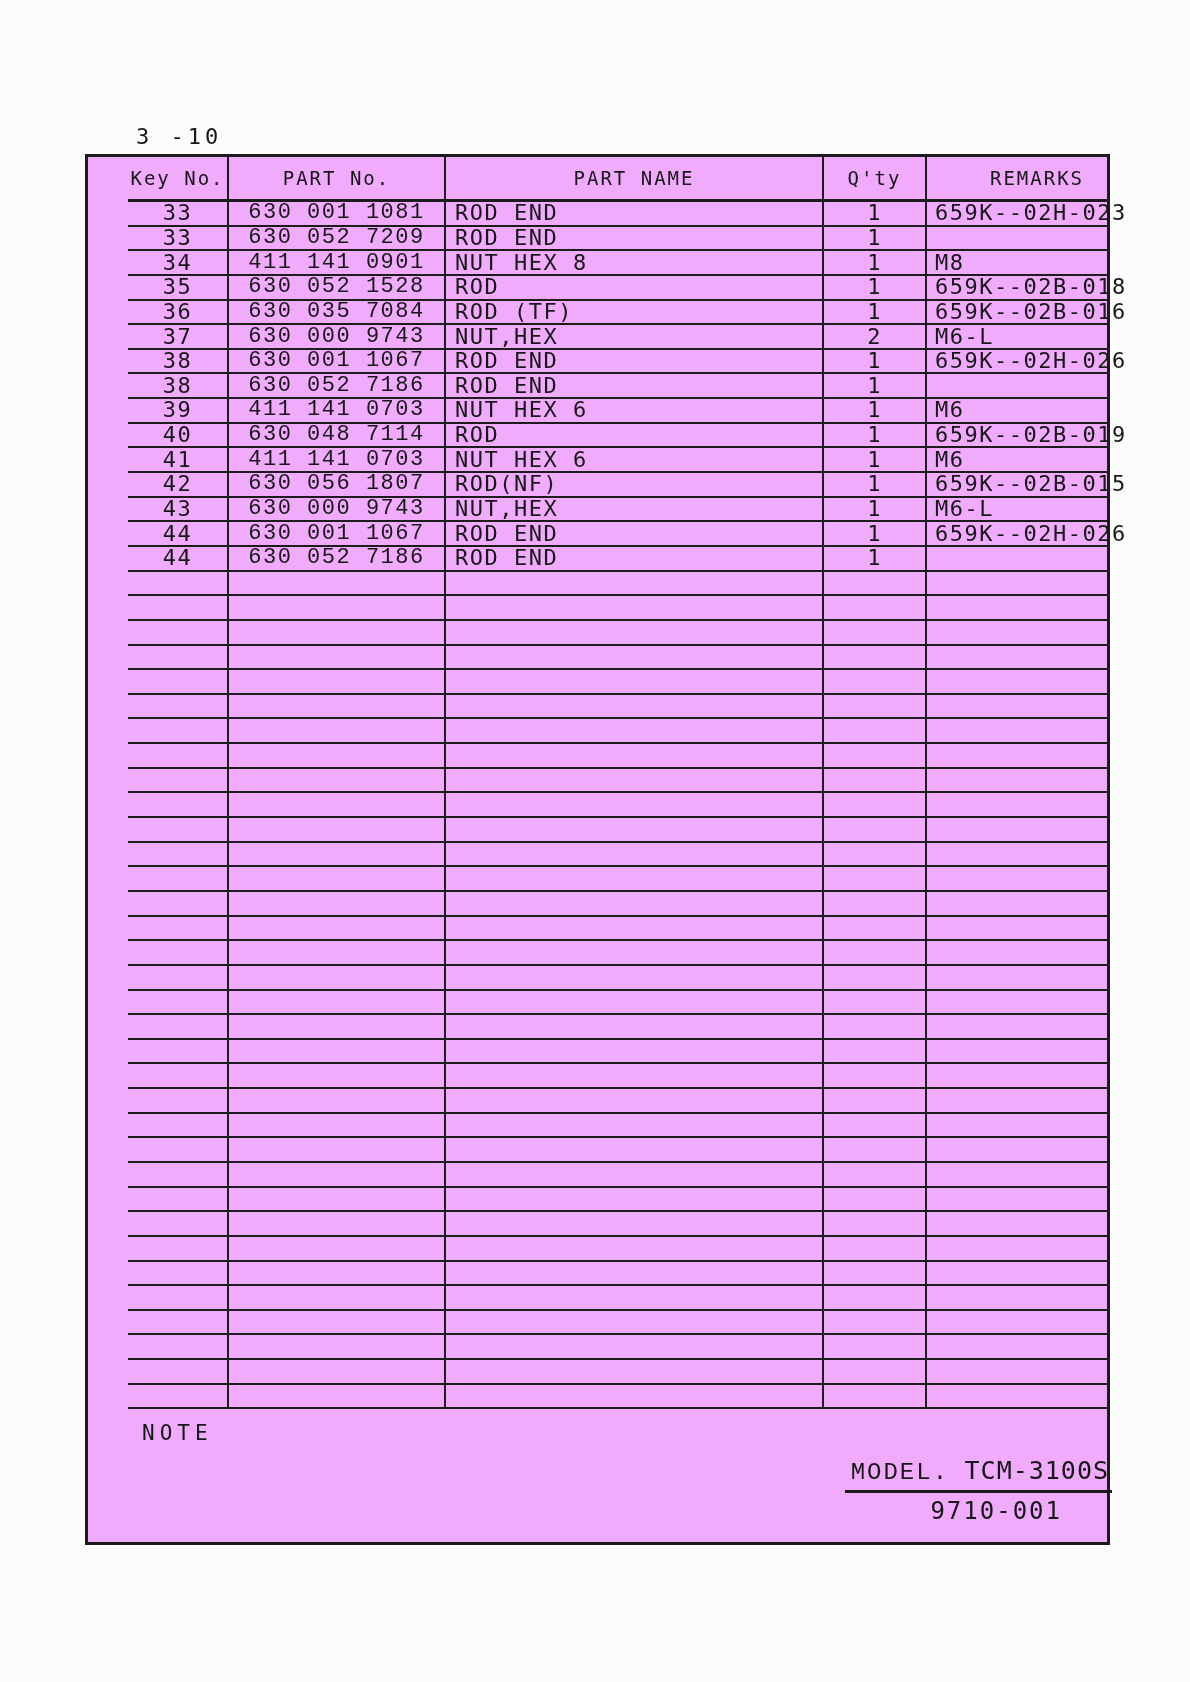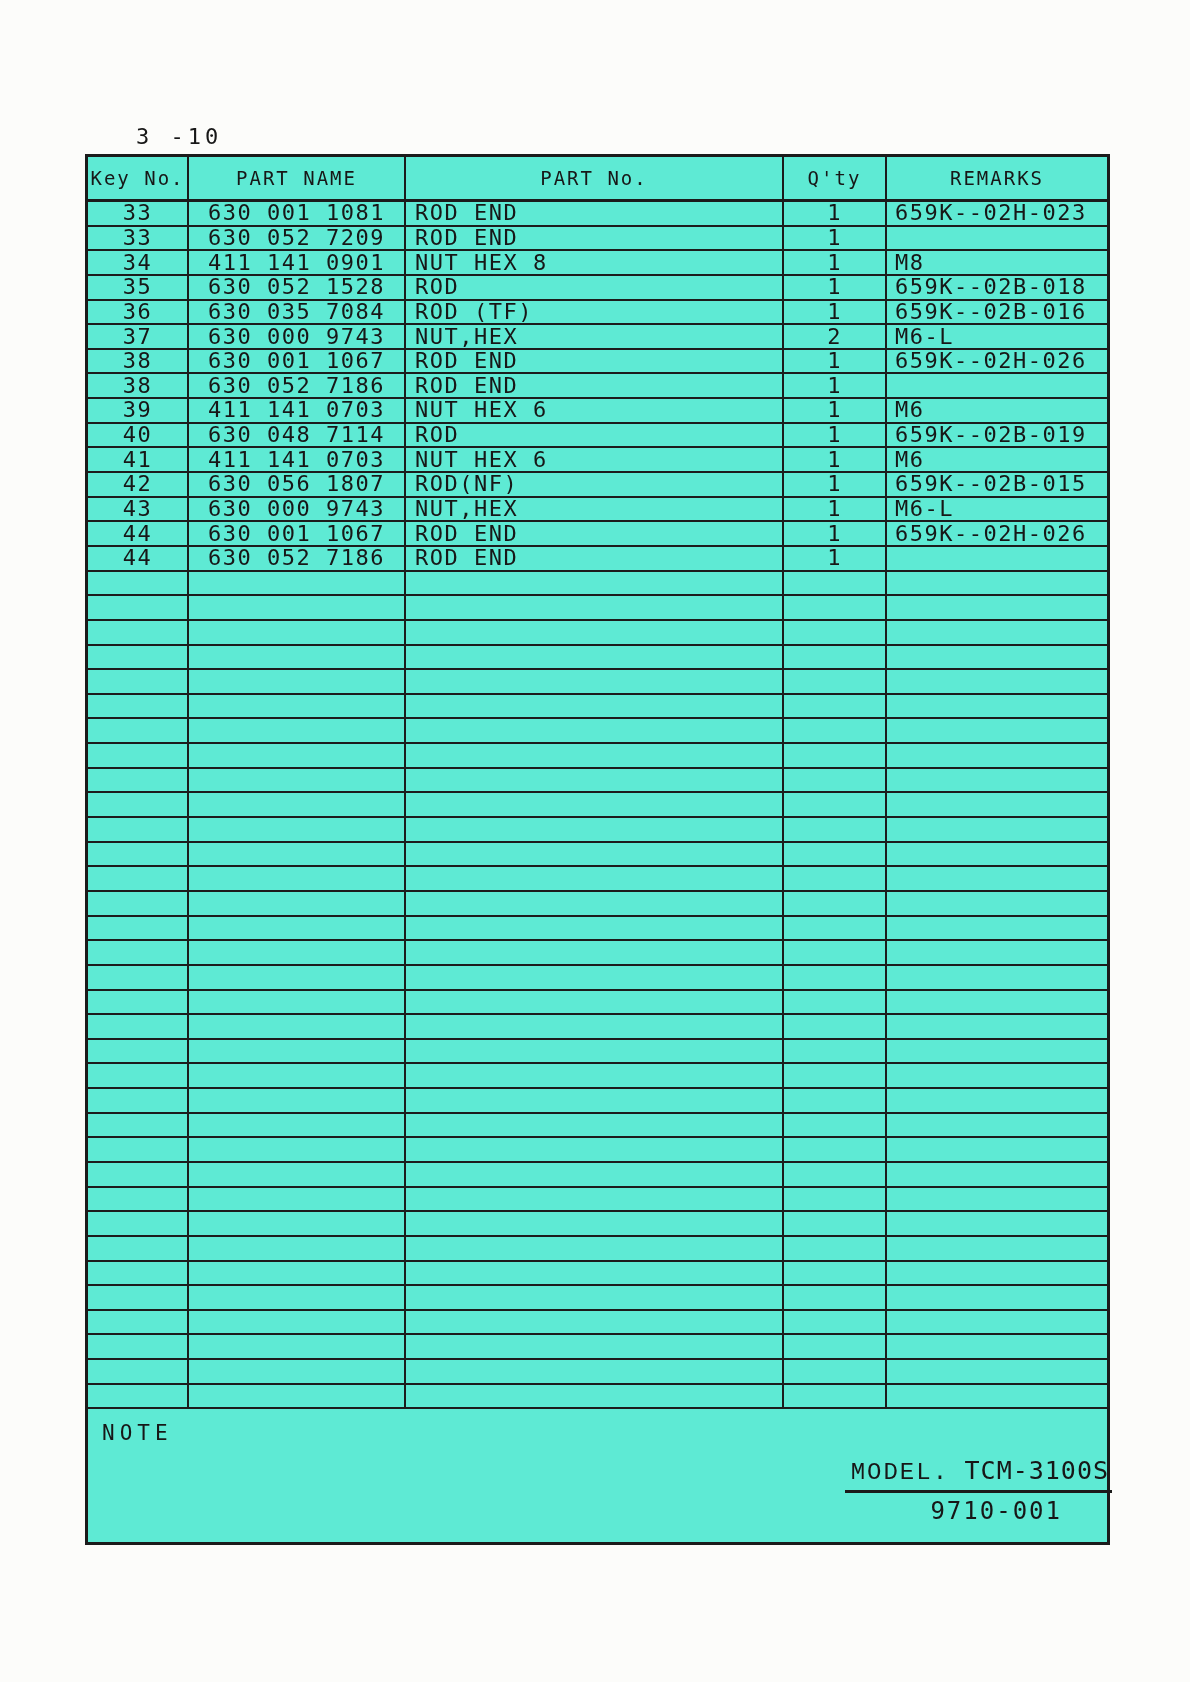--- a/index.html
+++ b/index.html
@@ -13,21 +13,22 @@
   }
   .page-number{
     position:absolute;left:136px;top:124px;
     font-size:22px;letter-spacing:4px;white-space:pre;
   }
   .parts-table{
     position:absolute;left:85px;top:154px;
     width:1025px;
     border:3px solid #1b1b1b;
     box-sizing:border-box;
-    background:#5eead4;
+    background:#f0abfc;
+    padding-left:40px;
   }
   .grid-row{
     display:grid;
     grid-template-columns:99px 217px 378px 103px 222px;
     box-sizing:border-box;
   }
   .header-row{
     height:45px;
     border-bottom:3px solid #1b1b1b;
   }
@@ -44,21 +45,21 @@
   }
   .tcell{
     display:flex;align-items:center;
     font-size:22px;letter-spacing:1.5px;line-height:1;
     border-left:2px solid #1c1c1c;
     white-space:pre;overflow:hidden;
     box-sizing:border-box;
   }
   .tcell:first-child{border-left:none;}
   .c-key{justify-content:center;border-radius:10px;}
-  .c-partno{justify-content:center;}
+  .c-partno{justify-content:center;font-family:Liberation Mono, monospace;}
   .c-name{padding-left:9px;}
   .c-qty{justify-content:center;}
   .c-remarks{padding-left:8px;}
   .note-box{
     height:133px;
     padding:12px 0 0 14px;
     font-size:21px;letter-spacing:5px;
     box-sizing:border-box;
     border-radius:25px;
   }
@@ -86,22 +87,22 @@
   }
 </style>
 </head>
 <body>
 
 <div class="page-number">3 -10</div>
 
 <div class="parts-table">
   <div class="grid-row header-row">
     <div class="hcell">Key No.</div>
+    <div class="hcell">PART No.</div>
     <div class="hcell">PART NAME</div>
-    <div class="hcell">PART No.</div>
     <div class="hcell">Q'ty</div>
     <div class="hcell">REMARKS</div>
   </div>
 
   <div id="rows">
       <div class="grid-row trow">
         <div class="tcell c-key">33</div>
         <div class="tcell c-partno">630 001 1081</div>
         <div class="tcell c-name">ROD END</div>
         <div class="tcell c-qty">1</div>

